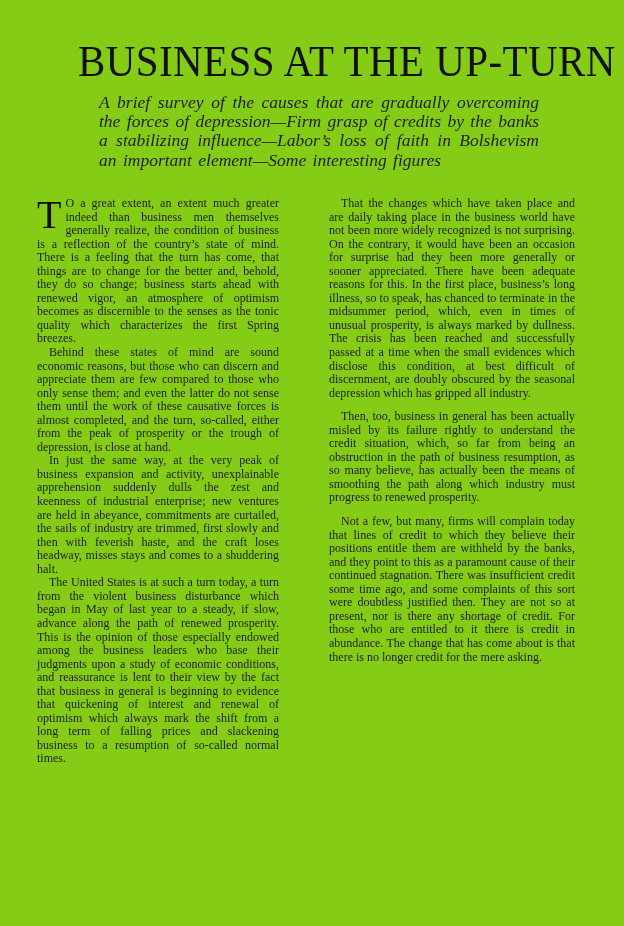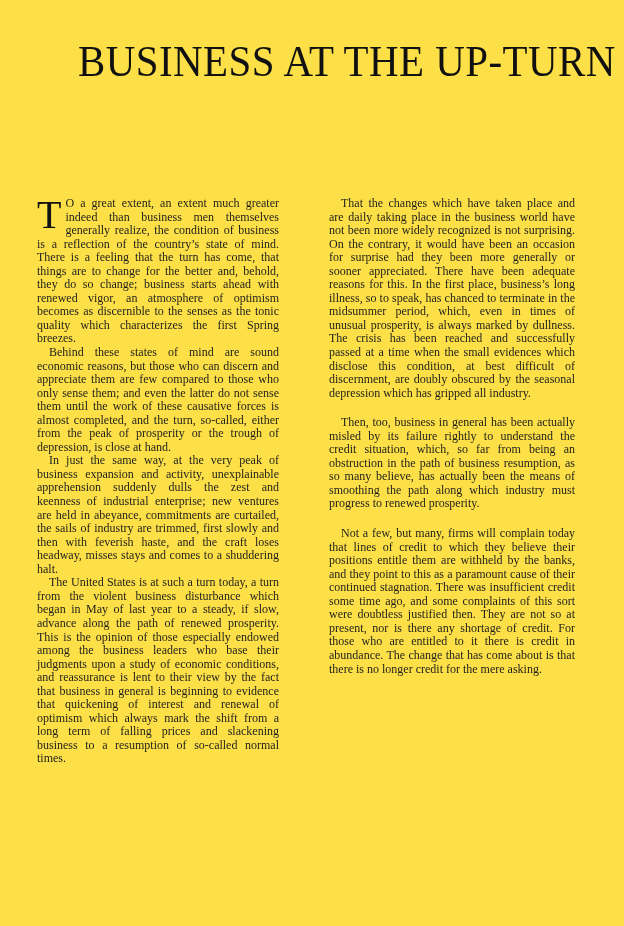--- a/index.html
+++ b/index.html
@@ -12,21 +12,21 @@
       height: 926px;
       position: relative;
       overflow: hidden;
       color: #1c1c1c;
       font-family: "Liberation Serif", "DejaVu Serif", serif;
     }
     .page {
       position: absolute;
       left: 0; top: 0;
       width: 624px; height: 926px;
-      background: #fde047;
+      background: #84cc16;
     }
     .title {
       position: absolute;
       left: 78px;
       top: 38px;
       width: 482px;
       margin: 0;
       font-family: "Liberation Serif", "DejaVu Serif", serif;
       font-weight: normal;
       font-size: 44px;
@@ -64,37 +64,38 @@
       hyphens: none;
       color: #1e1e1e;
     }
     .col-left { left: 37px; width: 242px; }
     .col-right { left: 329px; width: 246px; }
     .col p {
       margin: 0;
       text-indent: 12px;
     }
     .col p.first { text-indent: 0; }
-    .col p.gap { margin-top: 16px; }
+    .col p.gap { margin-top: 10px; }
     .dropcap {
       float: left;
       font-family: "Liberation Serif", "DejaVu Serif", serif;
       font-size: 40px;
       line-height: 32px;
       margin: 2px 4px 0 0;
       color: #111;
     }
   </style>
 </head>
 <body>
 
 <div class="page">
 
   <h1 class="title">BUSINESS AT THE UP-TURN</h1>
 
+  <p class="subtitle">A brief survey of the causes that are gradually overcoming the forces of depression—Firm grasp of credits by the banks a stabilizing influence—Labor’s loss of faith in Bolshevism an important element—Some interesting figures</p>
 
   <div class="col col-left">
     <p class="first"><span class="dropcap">T</span><span>O a great extent, an extent much greater indeed than business men themselves generally realize, the condition of business is a reflection of the country’s state of mind. There is a feeling that the turn has come, that things are to change for the better and, behold, they do so change; business starts ahead with renewed vigor, an atmosphere of optimism becomes as discernible to the senses as the tonic quality which characterizes the first Spring breezes.</span></p>
     <p>Behind these states of mind are sound economic reasons, but those who can discern and appreciate them are few compared to those who only sense them; and even the latter do not sense them until the work of these causative forces is almost completed, and the turn, so-called, either from the peak of prosperity or the trough of depression, is close at hand.</p>
     <p>In just the same way, at the very peak of business expansion and activity, unexplainable apprehension suddenly dulls the zest and keenness of industrial enterprise; new ventures are held in abeyance, commitments are curtailed, the sails of industry are trimmed, first slowly and then with feverish haste, and the craft loses headway, misses stays and comes to a shuddering halt.</p>
     <p>The United States is at such a turn today, a turn from the violent business disturbance which began in May of last year to a steady, if slow, advance along the path of renewed prosperity. This is the opinion of those especially endowed among the business leaders who base their judgments upon a study of economic conditions, and reassurance is lent to their view by the fact that business in general is beginning to evidence that quickening of interest and renewal of optimism which always mark the shift from a long term of falling prices and slackening business to a resumption of so-called normal times.</p>
   </div>
 
   <div class="col col-right">
     <p>That the changes which have taken place and are daily taking place in the business world have not been more widely recognized is not surprising. On the contrary, it would have been an occasion for surprise had they been more generally or sooner appreciated. There have been adequate reasons for this. In the first place, business’s long illness, so to speak, has chanced to terminate in the midsummer period, which, even in times of unusual prosperity, is always marked by dullness. The crisis has been reached and successfully passed at a time when the small evidences which disclose this condition, at best difficult of discernment, are doubly obscured by the seasonal depression which has gripped all industry.</p>

